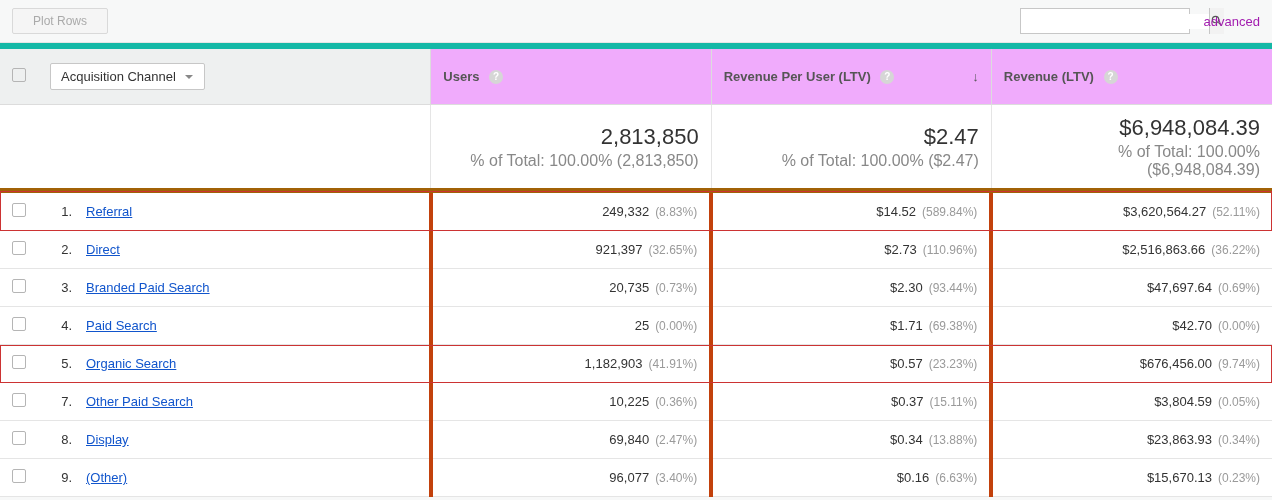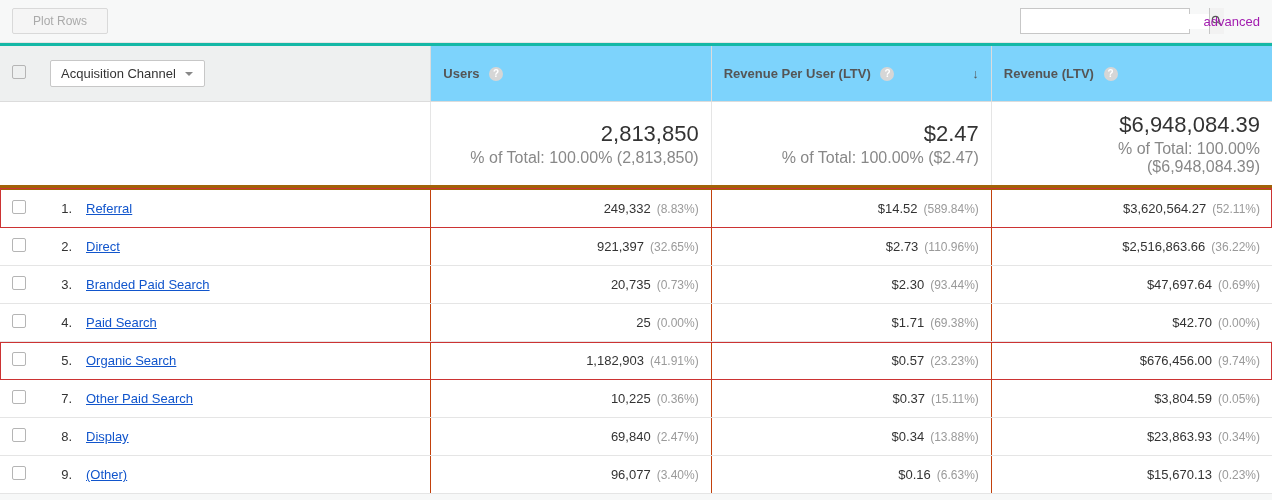--- a/index.html
+++ b/index.html
@@ -10,36 +10,36 @@
 .plot-btn { border: 1px solid #d9d9d9; background: #f5f5f5; color: #aaa; font-size: 12px; padding: 5px 20px; border-radius: 2px; cursor: default; }
 .spacer { flex: 1; }
 .search-box { display: flex; align-items: center; border: 1px solid #c7c7c7; background: #fff; height: 26px; width: 170px; }
 .search-box input { border: none; outline: none; flex: 1; padding: 0 6px; font-size: 13px; }
 .search-btn { width: 28px; height: 26px; border: none; border-left: 1px solid #c7c7c7; background: #f2f2f2; display: flex; align-items: center; justify-content: center; cursor: pointer; }
 .search-btn svg { width: 14px; height: 14px; fill: #555; }
 .adv-link { color: #a21caf; font-size: 13px; margin-left: 14px; text-decoration: none; }
 
 
 .table { width: 100%; border-collapse: collapse; }
-.hdr { background: #7dd3fc; border-top: 3px solid #14b8a6; border-bottom: 1px solid #dcdcdc; }
+.hdr { background: #f0abfc; border-top: 6px solid #14b8a6; border-bottom: 1px solid #dcdcdc; }
 .hdr td { padding: 14px 12px; font-size: 13px; color: #555; font-weight: bold; border-left: 1px solid #dcdcdc; }
 .hdr td:first-child, .hdr td:nth-child(2) { background: #eef0f0; }
 .dim-picker { display: inline-flex; align-items: center; border: 1px solid #c7c7c7; background: #fff; padding: 5px 10px; border-radius: 2px; font-weight: normal; color: #333; cursor: pointer; }
 .dim-picker svg { width: 10px; height: 10px; fill: #888; margin-left: 8px; }
 .help-icon { display: inline-block; width: 14px; height: 14px; border-radius: 50%; background: #d6d6d6; color: #fff; font-size: 10px; text-align: center; line-height: 14px; margin-left: 6px; vertical-align: middle; }
 .sort-arrow { float: right; }
 
 
 .totals td { padding: 10px 12px 9px; text-align: right; border-left: 1px solid #e5e5e5; border-bottom: 5px solid #a16207; background: #fff; }
 .totals td:first-child, .totals td:nth-child(2) { background: #fff; }
 .total-big { font-size: 22px; color: #333; font-weight: 400; }
 .total-sub { font-size: 16px; color: #888; margin-top: 2px; }
 
 
-.row td { padding: 10px 12px; border-bottom: 1px solid #e5e5e5; border-left: 1px solid #c2410c; background: #fff; }
+.row td { padding: 10px 12px; border-bottom: 1px solid #e5e5e5; border-left: 4px solid #c2410c; background: #fff; }
 .row td:first-child { border-left: none; text-align: center; width: 30px; }
 .row td:nth-child(2) { width: 396px; border-left: none; }
 .chk { width: 14px; height: 14px; border: 1px solid #b5b5b5; border-radius: 2px; display: inline-block; }
 .rank { color: #333; display: inline-block; width: 22px; text-align: right; margin-right: 14px; }
 .chname { color: #1155cc; }
 .num-cell { text-align: right; white-space: nowrap; }
 .val { color: #333; }
 .pct { color: #9a9a9a; margin-left: 6px; font-size: 12px; }
 .bold { font-weight: normal; }
 .highlight { outline: 1px solid #c33; outline-offset: -1px; }

